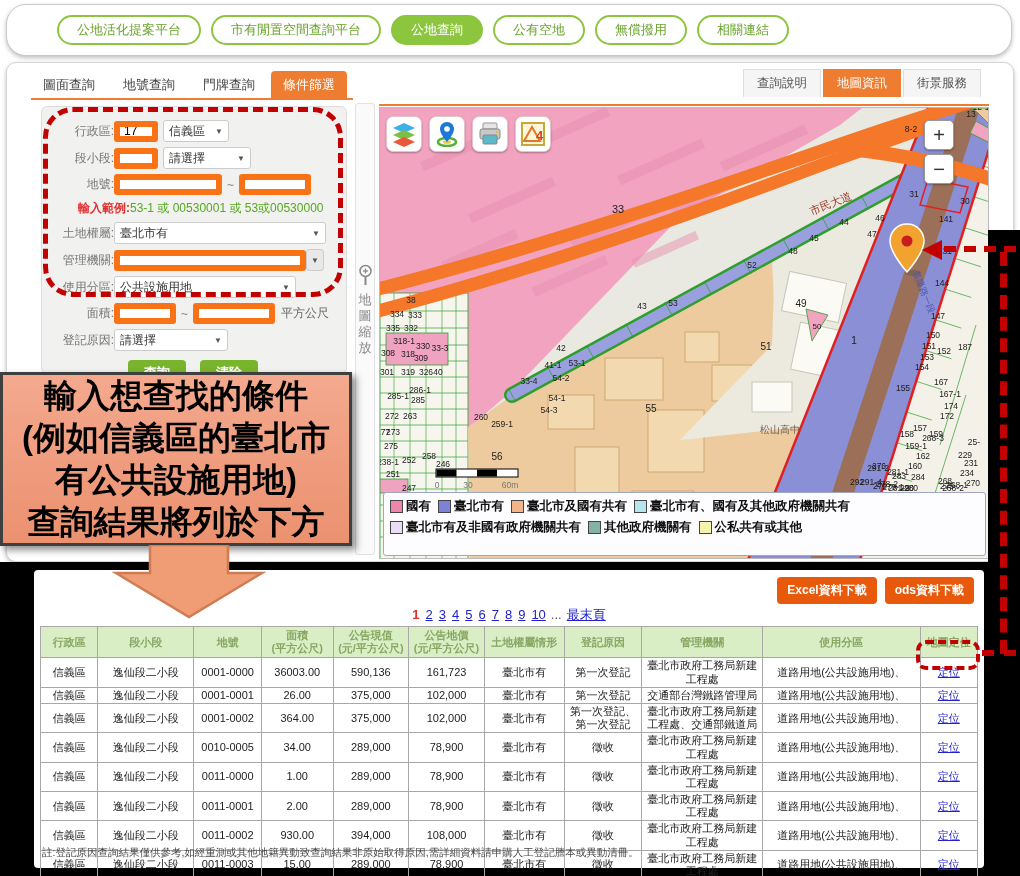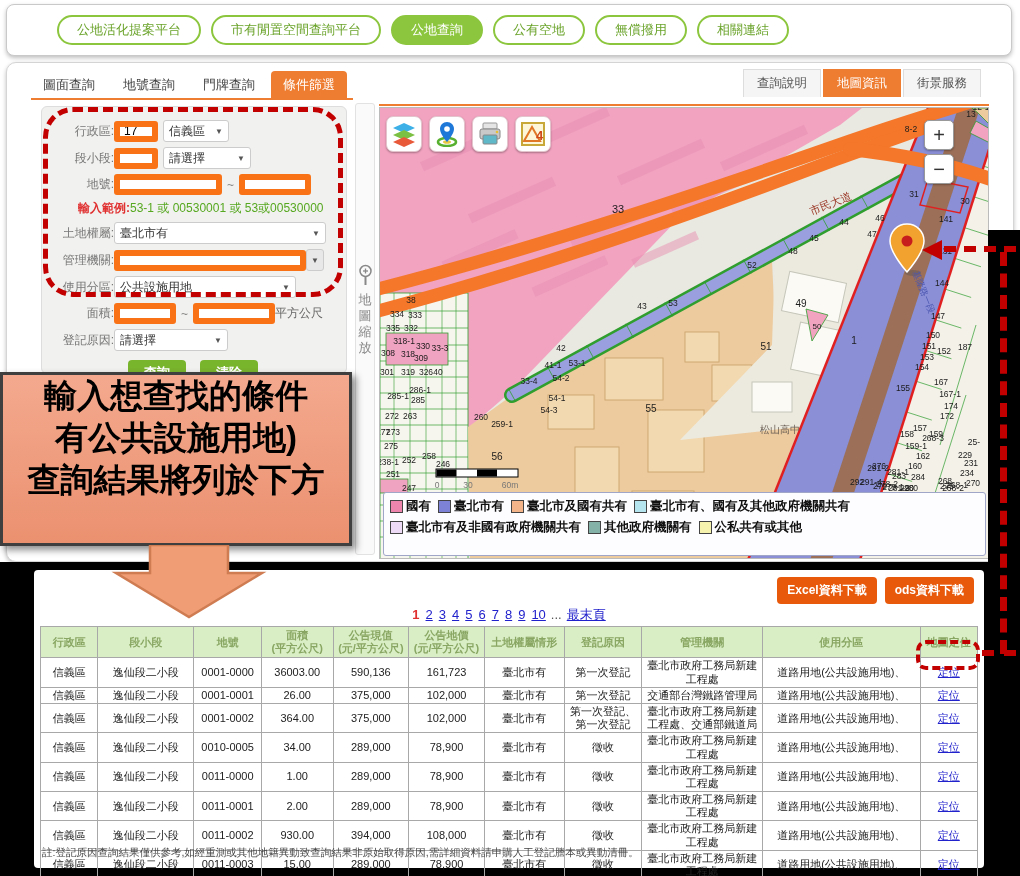--- a/index.html
+++ b/index.html
@@ -1,21 +1,21 @@
 <!DOCTYPE html>
 <html><head>
 <meta charset="utf-8">
 <style>
   * { margin:0; padding:0; box-sizing:border-box; }
   html,body { width:1020px; height:876px; overflow:hidden; background:#fff;
     font-family:"Liberation Sans","DejaVu Sans",sans-serif; }
 
   
   #topbar { position:absolute; left:6px; top:4px; width:1006px; height:52px; background:#fff;
-    border:1px solid #c9c9c9; border-radius:8px; box-shadow:0 2px 4px rgba(0,0,0,.25);
+    border:1px solid #c9c9c9; border-radius:20px; box-shadow:0 2px 4px rgba(0,0,0,.25);
     display:flex; align-items:center; padding-left:50px; gap:10px; z-index:5; }
   .pill { border:2px solid #8cc63e; border-radius:16px; padding:4px 18px; color:#6aa32a;
     font-size:13px; background:#fff; white-space:nowrap; cursor:pointer; }
   .pill.active { background:#8cc63e; color:#fff; }
 
   
   #main-panel { position:absolute; left:6px; top:62px; width:1008px; height:500px; background:#fff;
     border:1px solid #d5d5d5; border-radius:10px; box-shadow:0 2px 4px rgba(0,0,0,.25); z-index:4; }
 
   
@@ -173,21 +173,21 @@
       <span class="fselect" style="width:182px">
         <span>公共設施用地</span>
           <span class="arr">▼</span>
       </span>
     </div>
     <div class="frow">
       <span class="flabel">面積:</span>
       <input class="fin" style="width: 62px;" value="">
       <span class="tilde">~</span>
       <input class="fin" style="width: 82px;" value="">
-      <span style="color:#666">平方公尺</span>
+      <span style="margin-left:6px;color:#666">平方公尺</span>
     </div>
     <div class="frow">
       <span class="flabel">登記原因:</span>
       <span class="fselect" style="width:114px">
         <span>請選擇</span>
           <span class="arr">▼</span>
       </span>
     </div>
     <div class="frow" style="margin-left:86px;margin-top:9px">
       <button class="gbtn">查詢</button>
@@ -501,20 +501,21 @@
 <div id="right-black"></div>
 <div id="bottom-black"></div>
 <div id="arrowhead"></div>
 <div id="dash-h1"></div>
 <div id="dash-v"></div>
 <div id="dash-h2"></div>
 <div id="dash-locate"></div>
 
 <div id="callout">
     <div class="cline">輸入想查找的條件</div>
+    <div class="cline">(例如信義區的臺北市</div>
     <div class="cline">有公共設施用地)</div>
     <div class="cline">查詢結果將列於下方</div>
   </div>
 <svg id="callout-arrow" width="170" height="74" viewBox="0 0 170 74">
   <polygon points="50,0 128,0 128,28 162,28 89,72 16,28 50,28" fill="#f09d75" stroke="#cf7c52" stroke-width="2.5"></polygon>
 </svg>
 
 <div id="table-panel">
   <div id="dl-row">
       <button class="dlbtn">Excel資料下載</button>

